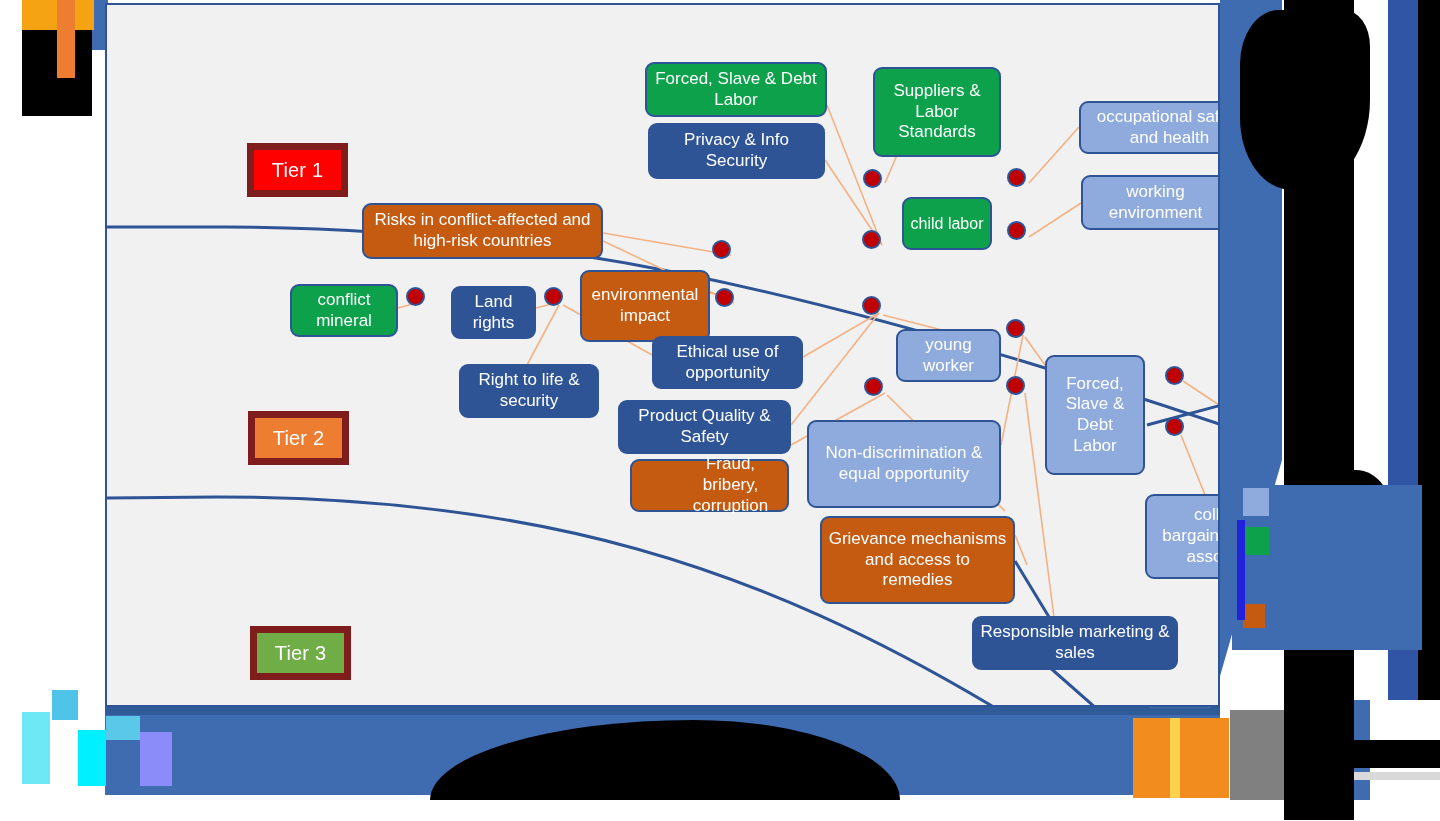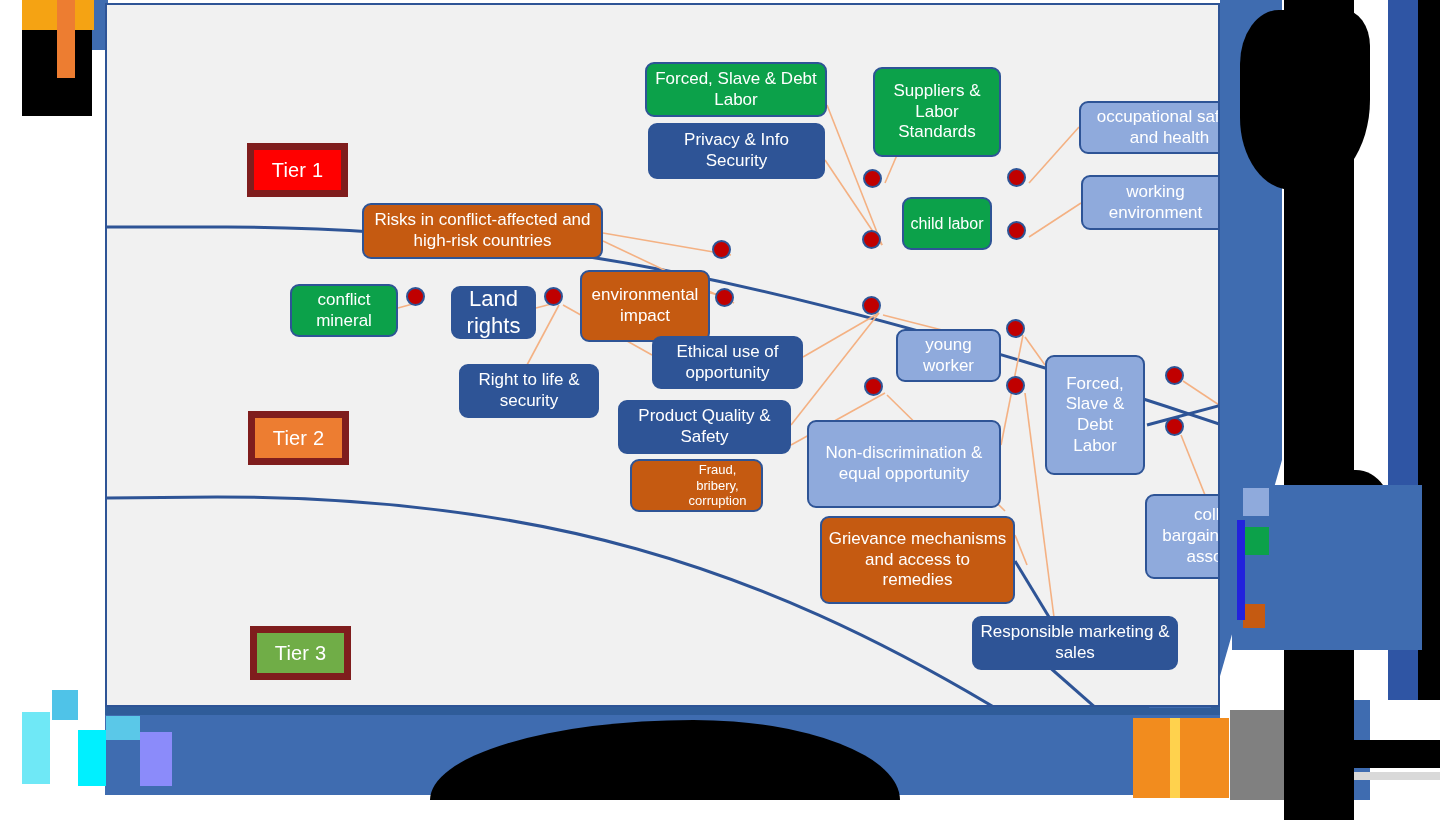--- a/index.html
+++ b/index.html
@@ -164,36 +164,36 @@
         </div>
         <div class="node green" style="left: 795px; top: 192px; width: 90px; height: 53px; font-size: 16px;">
           <span>child labor</span>
         </div>
         <div class="node orange" style="left: 255px; top: 198px; width: 241px; height: 56px; font-size: 17px;">
           <span>Risks in conflict-affected and high-risk countries</span>
         </div>
         <div class="node green" style="left: 183px; top: 279px; width: 108px; height: 53px; font-size: 17px;">
           <span>conflict mineral</span>
         </div>
-        <div class="node dkblue" style="left: 344px; top: 281px; width: 85px; height: 53px; font-size: 22px;">
+        <div class="node dkblue" style="left: 344px; top: 281px; width: 85px; height: 53px; font-size: 17px;">
           <span>Land rights</span>
         </div>
         <div class="node orange" style="left: 473px; top: 265px; width: 130px; height: 72px; font-size: 17px;">
           <span>environmental impact</span>
         </div>
         <div class="node dkblue" style="left: 352px; top: 359px; width: 140px; height: 54px; font-size: 17px;">
           <span>Right to life &amp; security</span>
         </div>
         <div class="node dkblue" style="left: 545px; top: 331px; width: 151px; height: 53px; font-size: 17px;">
           <span>Ethical use of opportunity</span>
         </div>
         <div class="node dkblue" style="left: 511px; top: 395px; width: 173px; height: 54px; font-size: 17px;">
           <span>Product Quality &amp; Safety</span>
         </div>
-        <div class="node orange" style="left: 523px; top: 454px; width: 133px; height: 53px; font-size: 13px; padding-left: 48px;">
+        <div class="node orange" style="left: 523px; top: 454px; width: 159px; height: 53px; font-size: 17px; padding-left: 48px;">
           <span>Fraud, bribery, corruption</span>
         </div>
         <div class="node ltblue" style="left: 789px; top: 324px; width: 105px; height: 53px; font-size: 17px;">
           <span>young worker</span>
         </div>
         <div class="node ltblue" style="left: 700px; top: 415px; width: 194px; height: 88px; font-size: 17px;">
           <span>Non-discrimination &amp; equal opportunity</span>
         </div>
         <div class="node ltblue" style="left: 938px; top: 350px; width: 100px; height: 120px; font-size: 17px;">
           <span>Forced, Slave &amp; Debt Labor</span>

